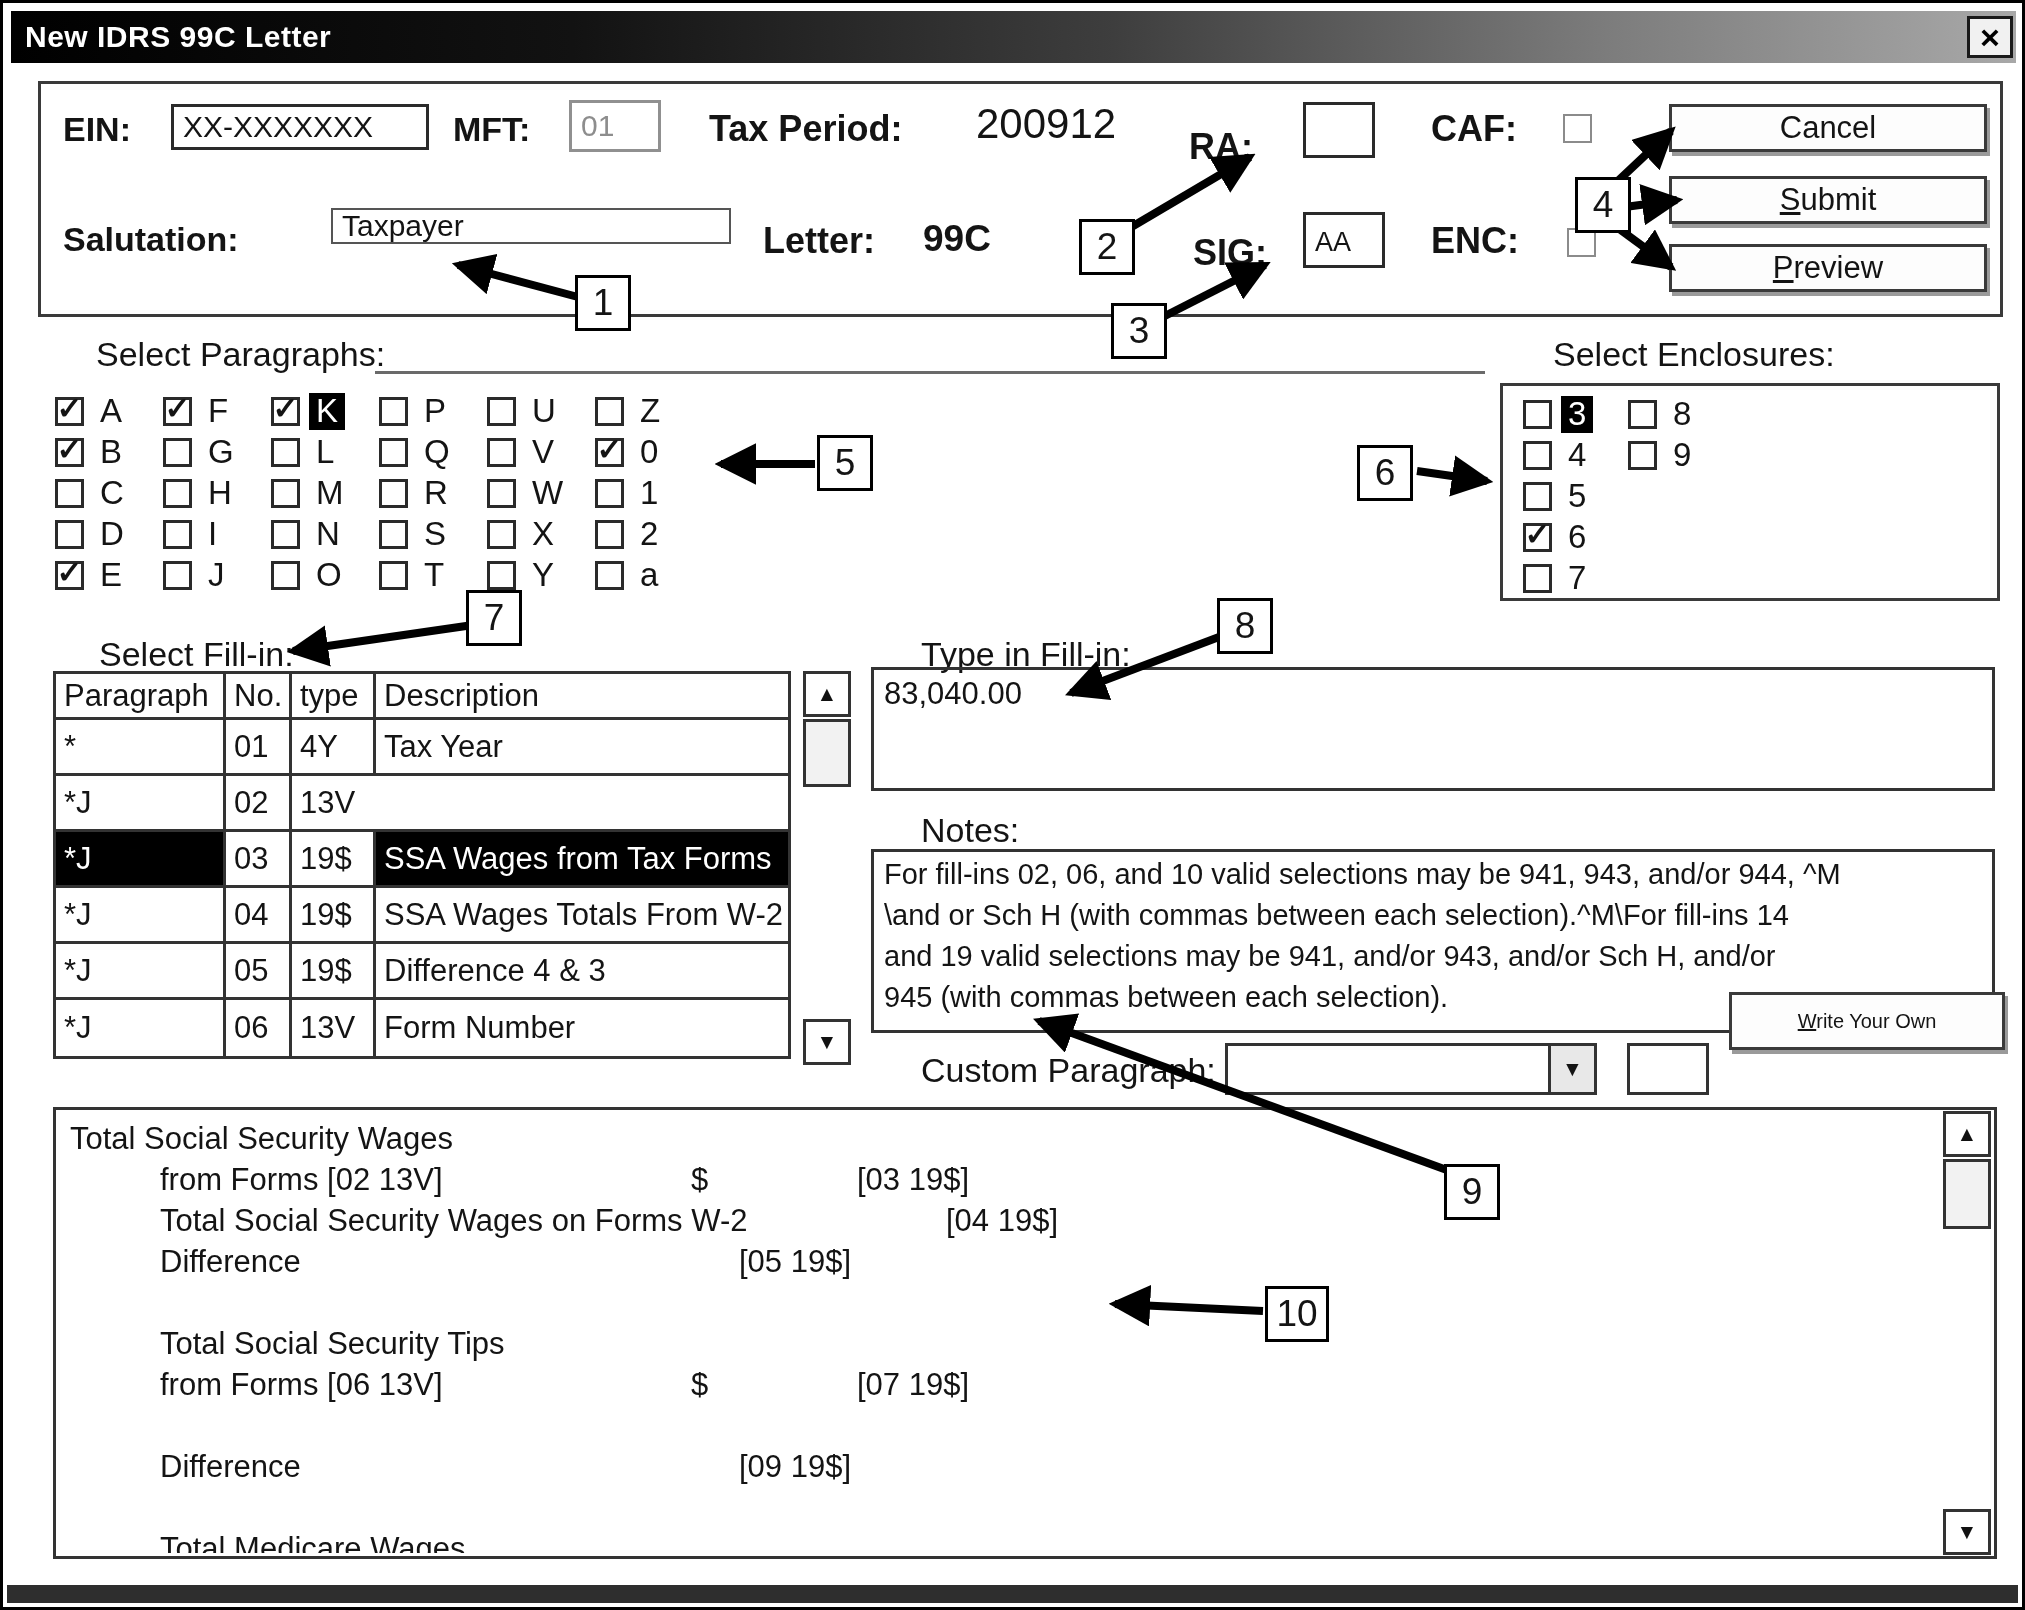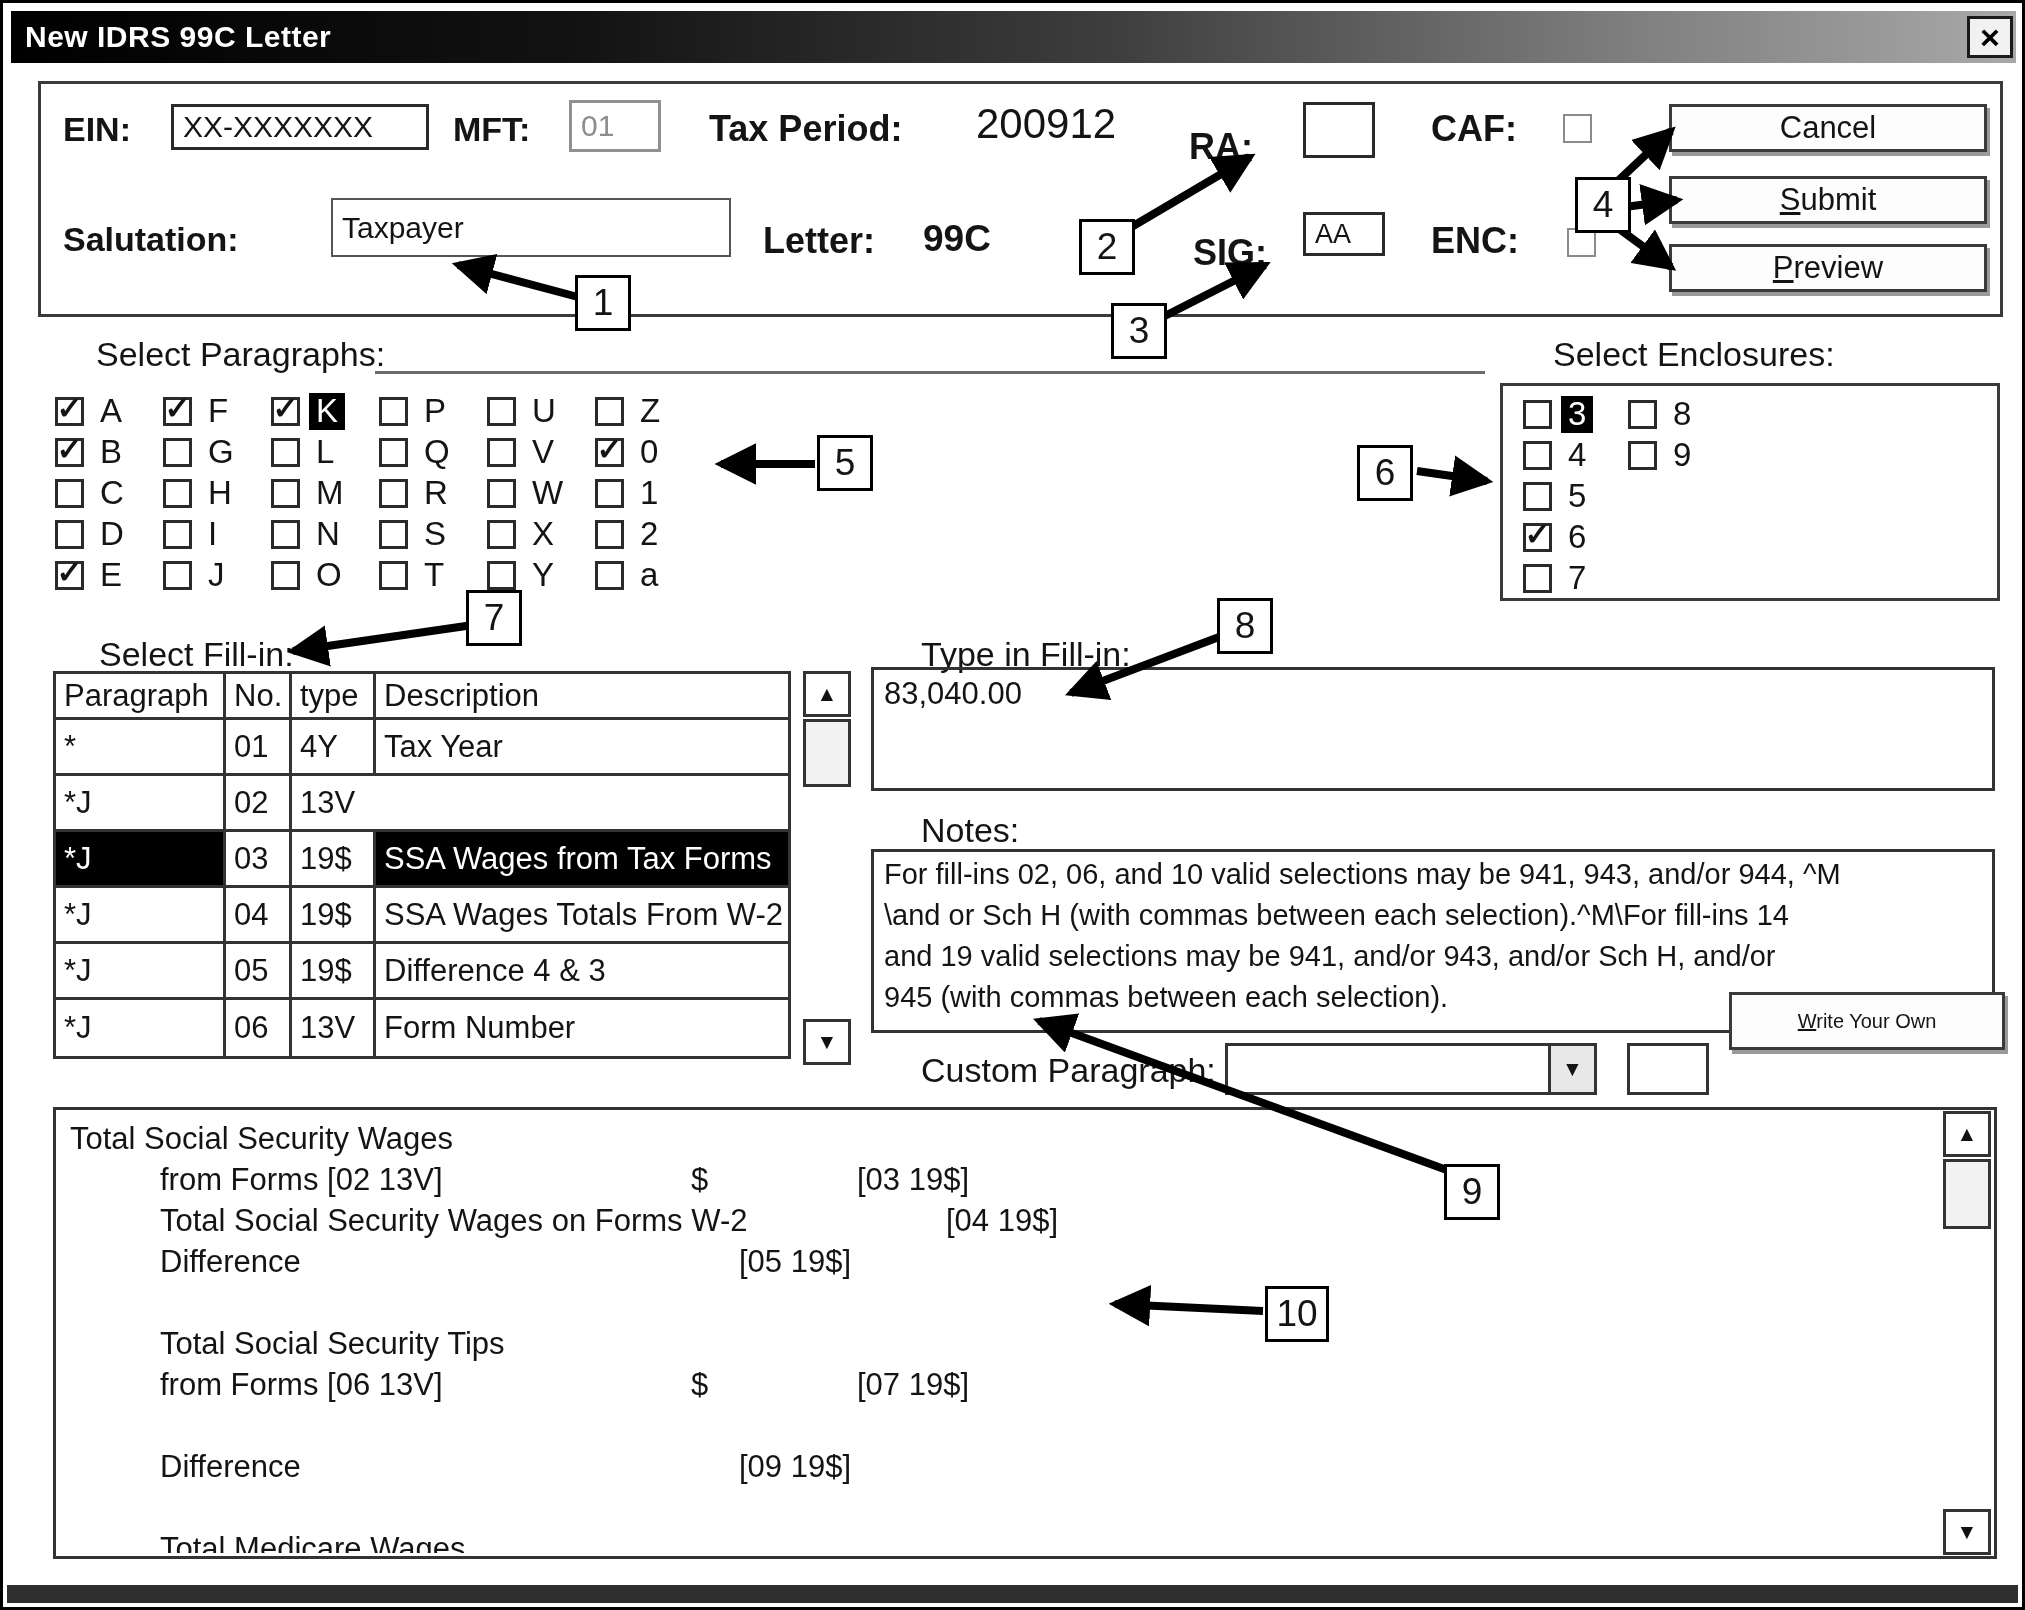--- a/index.html
+++ b/index.html
@@ -115,27 +115,27 @@
 
     <span class="lab big" style="left:1148px;top:42px">RA:</span>
     <div class="inp" style="left:1262px;top:18px;width:72px;height:56px"></div>
 
     <span class="lab big" style="left:1390px;top:24px">CAF:</span>
     <div class="cb abs lite" style="left:1522px;top:30px" data-checked="false">
       <span class="box"></span>
     </div>
 
     <span class="lab" style="left:22px;top:136px">Salutation:</span>
-    <div class="inp" style="left:290px;top:114px;width:400px;height:59px;border-width:2px;border-color:#555">Taxpayer</div>
+    <div class="inp" style="left:290px;top:124px;width:400px;height:36px;border-width:2px;border-color:#555">Taxpayer</div>
 
     <span class="lab big" style="left:722px;top:136px">Letter:</span>
     <span class="val" style="left:882px;top:134px;font-size:37px;font-weight:bold">99C</span>
 
     <span class="lab big" style="left:1152px;top:148px">SIG:</span>
-    <div class="inp" style="left:1262px;top:128px;width:82px;height:44px;font-size:27px;align-items:flex-start;padding-top:4px">AA</div>
+    <div class="inp" style="left:1262px;top:128px;width:82px;height:56px;font-size:27px;align-items:flex-start;padding-top:12px">AA</div>
 
     <span class="lab big" style="left:1390px;top:136px">ENC:</span>
     <div class="cb abs lite" style="left:1526px;top:144px" data-checked="false">
       <span class="box"></span>
     </div>
 
     <div class="btn" style="top:20px">
       <span>Cancel</span>
     </div>
     <div class="btn" style="top:92px">

